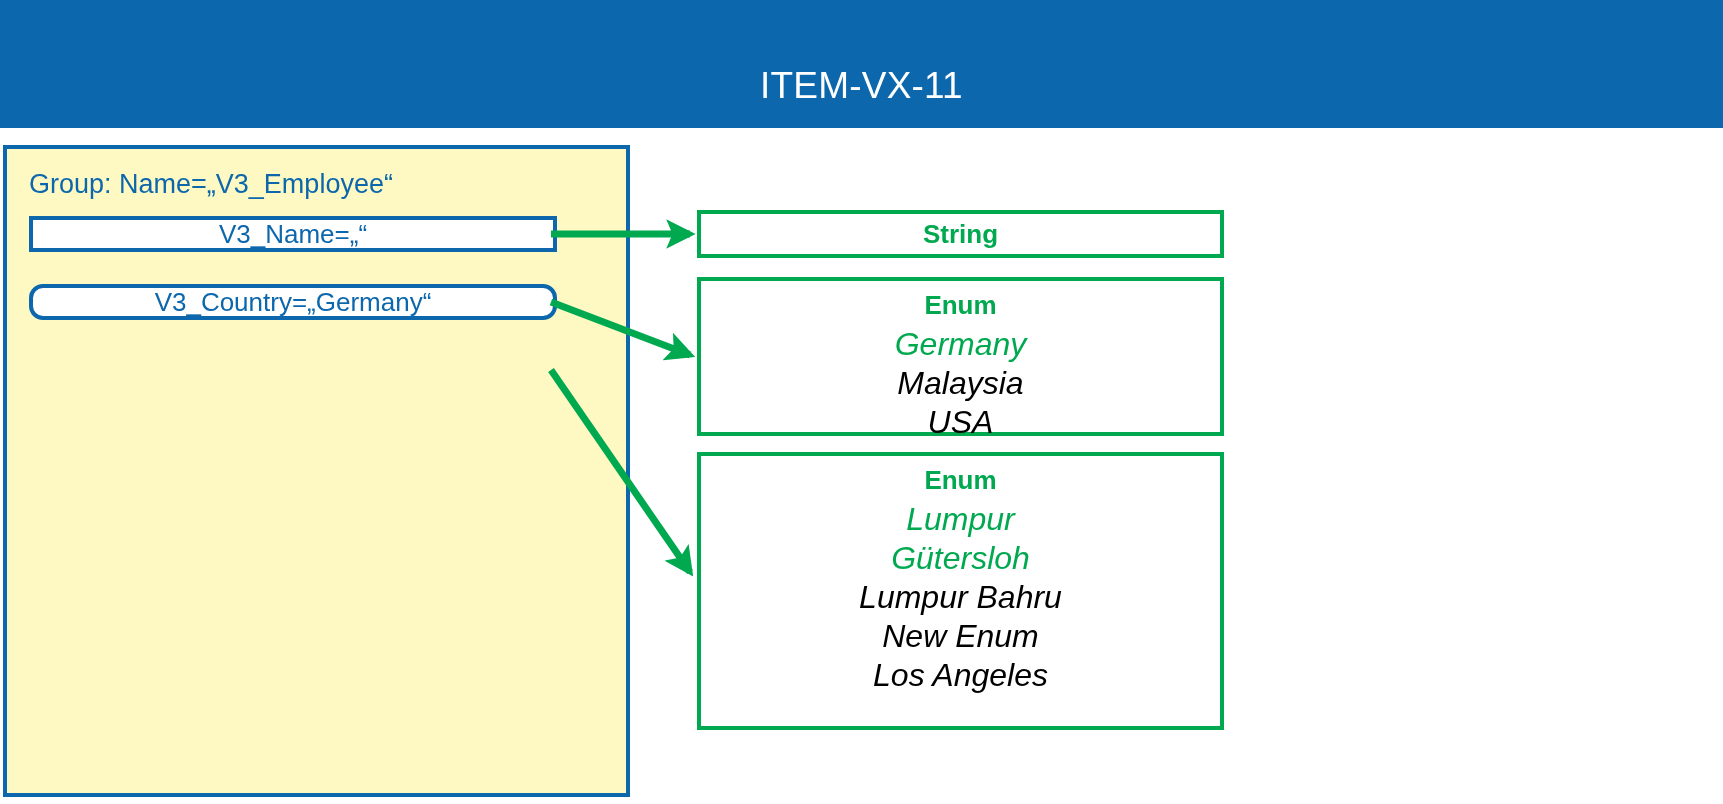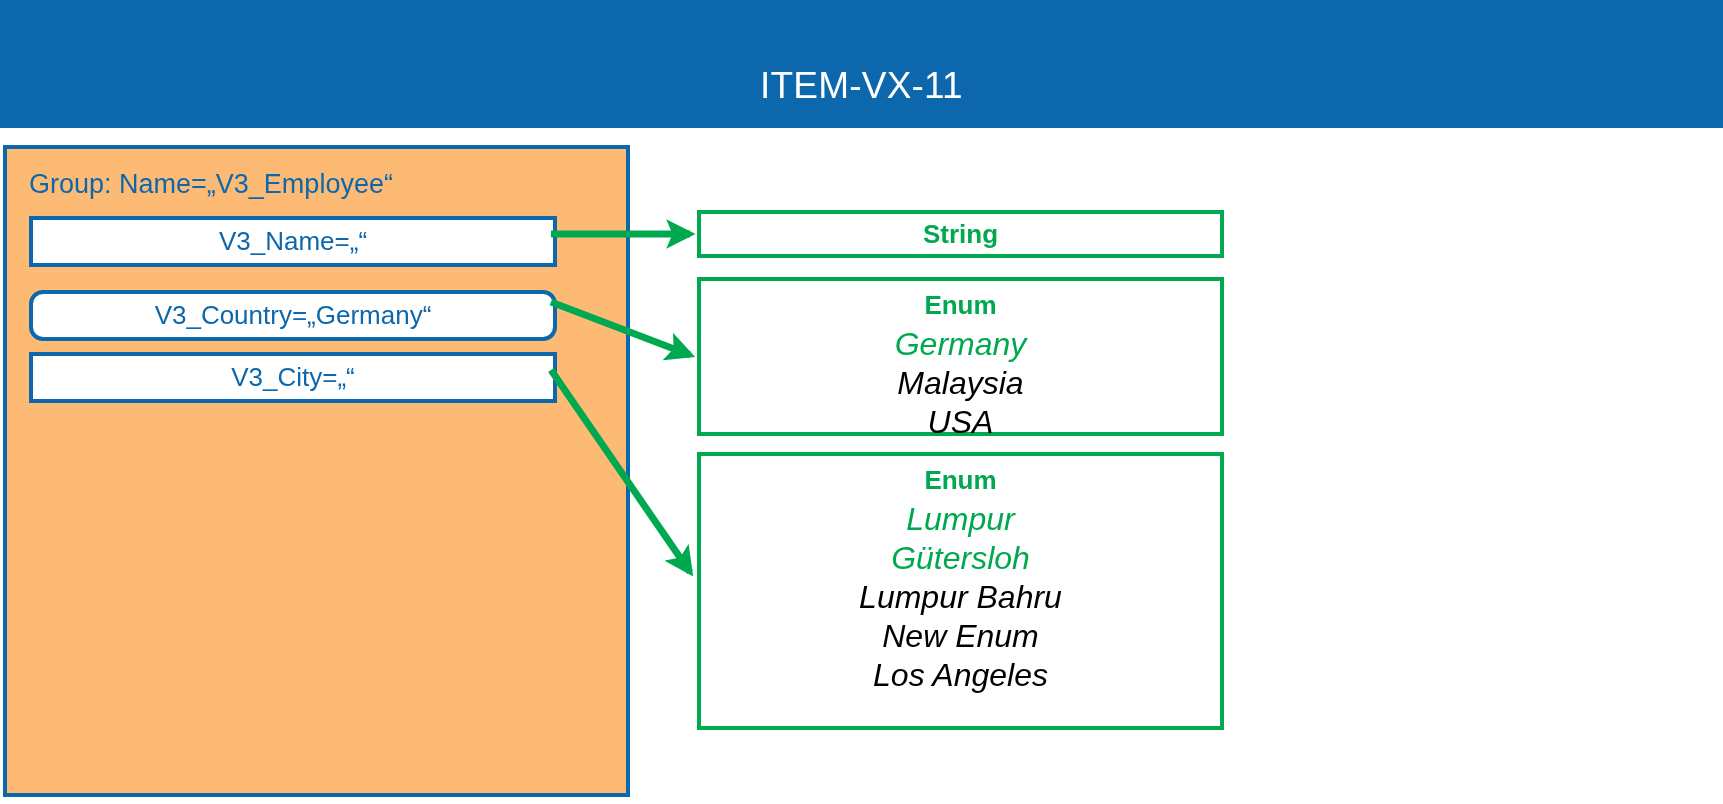--- a/index.html
+++ b/index.html
@@ -44,48 +44,48 @@
 
   
   .group-box {
     position: absolute;
     left: 3px;
     top: 145px;
     width: 627px;
     height: 652px;
     border: 4px solid #0C67AC;
     box-sizing: border-box;
-    background: #fdba74;
+    background: #fef9c3;
   }
   .group-label {
     position: absolute;
     left: 22px;
     top: 20px;
     color: #0C67AC;
     font-size: 27px;
     font-weight: 400;
     white-space: nowrap;
   }
   .attr-box {
     position: absolute;
     left: 22px;
     width: 528px;
-    height: 51px;
+    height: 36px;
     border: 4px solid #0C67AC;
     box-sizing: border-box;
     background: #ffffff;
     display: flex;
     align-items: center;
     justify-content: center;
     color: #0C67AC;
     font-size: 26px;
     white-space: nowrap;
   }
   .attr-1 { top: 67px; }
-  .attr-2 { top: 141px; border-radius: 14px; }
+  .attr-2 { top: 135px; border-radius: 14px; }
   .attr-3 { top: 203px; }
 
   
   .type-box {
     position: absolute;
     left: 697px;
     border: 4px solid #00A950;
     box-sizing: border-box;
     background: #ffffff;
     display: flex;
@@ -136,23 +136,20 @@
 
 <div class="group-box">
   <div class="group-label">Group: Name=„V3_Employee“</div>
 
   <div class="attr-box attr-1">
     <span>V3_Name=„“</span>
   </div>
   <div class="attr-box attr-2">
     <span>V3_Country=„Germany“</span>
   </div>
-  <div class="attr-box attr-3">
-    <span>V3_City=„“</span>
-  </div>
 </div>
 
 <div class="type-box type-box-string">
   <div class="type-title">String</div>
 </div>
 
 <div class="type-box type-box-country">
   <div class="type-title">Enum</div>
   <div class="enum-value">Germany</div>
   <div class="enum-value faded">Malaysia</div>

